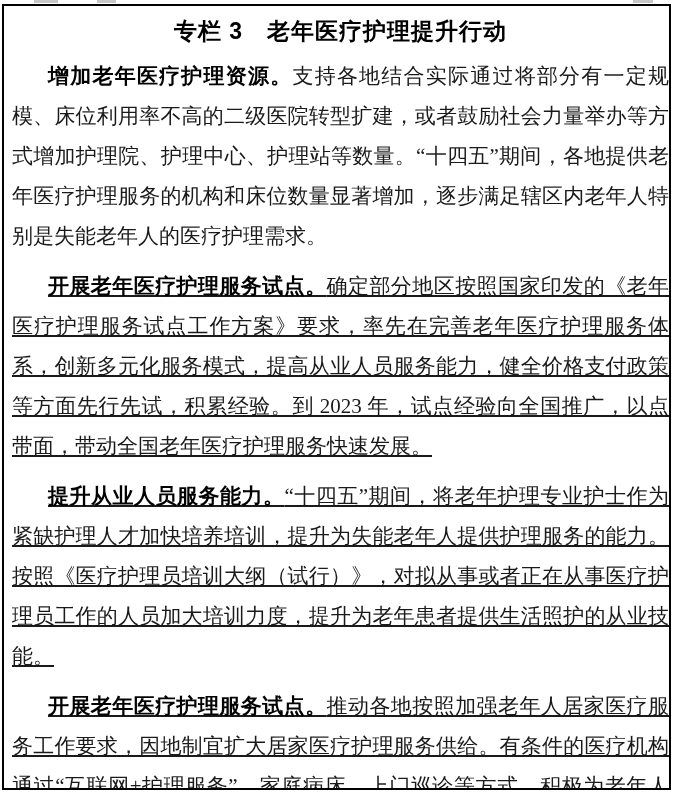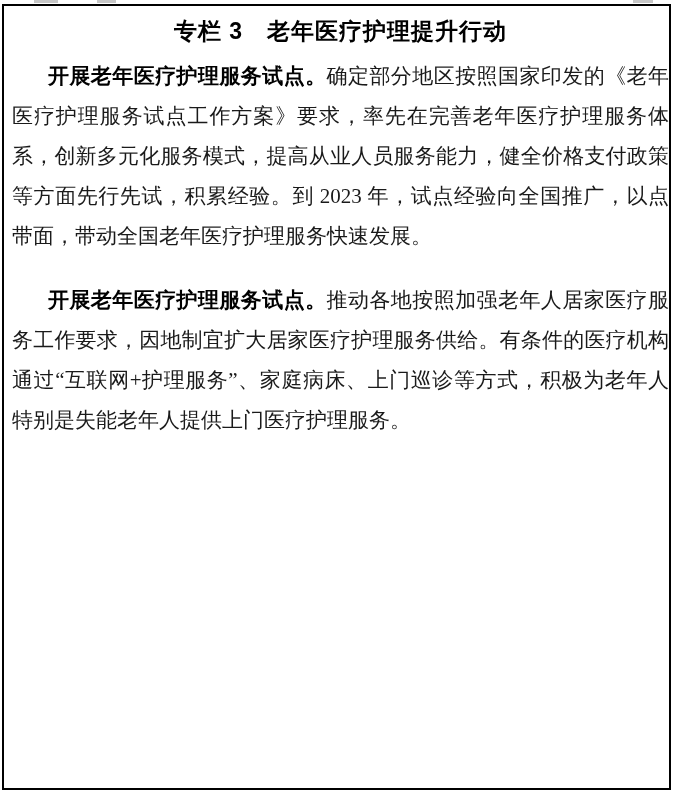--- a/index.html
+++ b/index.html
@@ -54,44 +54,51 @@
   .para {
     font-size: 21px;
     line-height: 40px;
     text-align: justify;
     text-indent: 36px;
     margin: 0 0 0 0;
     padding: 0;
     color: #1a1a1a;
   }
   .para + .para {
-    margin-top: 24px;
+    margin-top: 10px;
+    text-decoration: underline;
   }
   .para .lead {
     font-weight: bold;
     color: #000000;
   }
 </style>
 </head>
 <body>
 
 <div class="page">
 
   <div class="artifact a1"></div>
   <div class="artifact a2"></div>
   <div class="artifact a3"></div>
 
   <div class="panel">
 
     <div class="panel-title">专栏 3　老年医疗护理提升行动</div>
 
+    <p class="para">
+      <span class="lead">增加老年医疗护理资源。</span><span>支持各地结合实际通过将部分有一定规模、床位利用率不高的二级医院转型扩建，或者鼓励社会力量举办等方式增加护理院、护理中心、护理站等数量。“十四五”期间，各地提供老年医疗护理服务的机构和床位数量显著增加，逐步满足辖区内老年人特别是失能老年人的医疗护理需求。</span>
+    </p>
 
     <p class="para">
       <span class="lead">开展老年医疗护理服务试点。</span><span>确定部分地区按照国家印发的《老年医疗护理服务试点工作方案》要求，率先在完善老年医疗护理服务体系，创新多元化服务模式，提高从业人员服务能力，健全价格支付政策等方面先行先试，积累经验。到 2023 年，试点经验向全国推广，以点带面，带动全国老年医疗护理服务快速发展。</span>
     </p>
 
+    <p class="para">
+      <span class="lead">提升从业人员服务能力。</span><span>“十四五”期间，将老年护理专业护士作为紧缺护理人才加快培养培训，提升为失能老年人提供护理服务的能力。按照《医疗护理员培训大纲（试行）》，对拟从事或者正在从事医疗护理员工作的人员加大培训力度，提升为老年患者提供生活照护的从业技能。</span>
+    </p>
 
     <p class="para">
       <span class="lead">开展老年医疗护理服务试点。</span><span>推动各地按照加强老年人居家医疗服务工作要求，因地制宜扩大居家医疗护理服务供给。有条件的医疗机构通过“互联网+护理服务”、家庭病床、上门巡诊等方式，积极为老年人特别是失能老年人提供上门医疗护理服务。</span>
     </p>
 
   </div>
 </div>
 
 </body></html>

